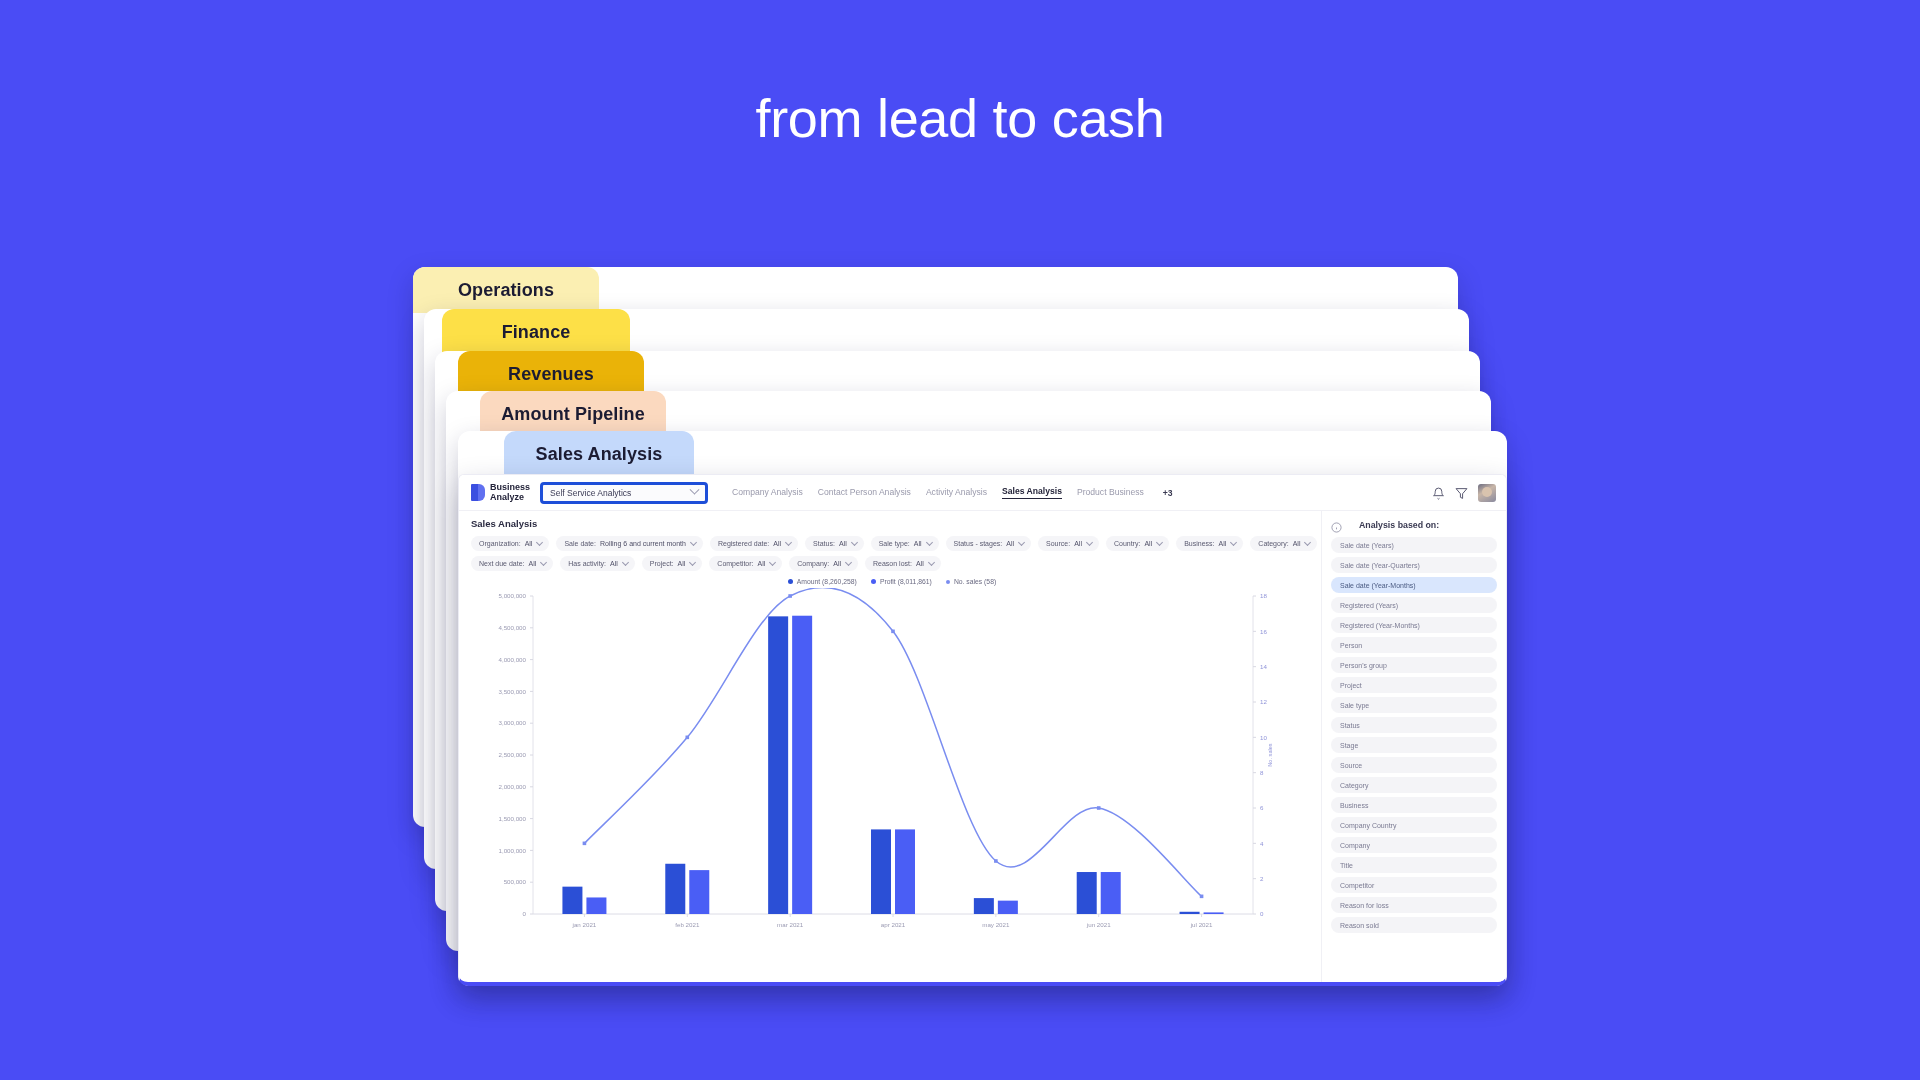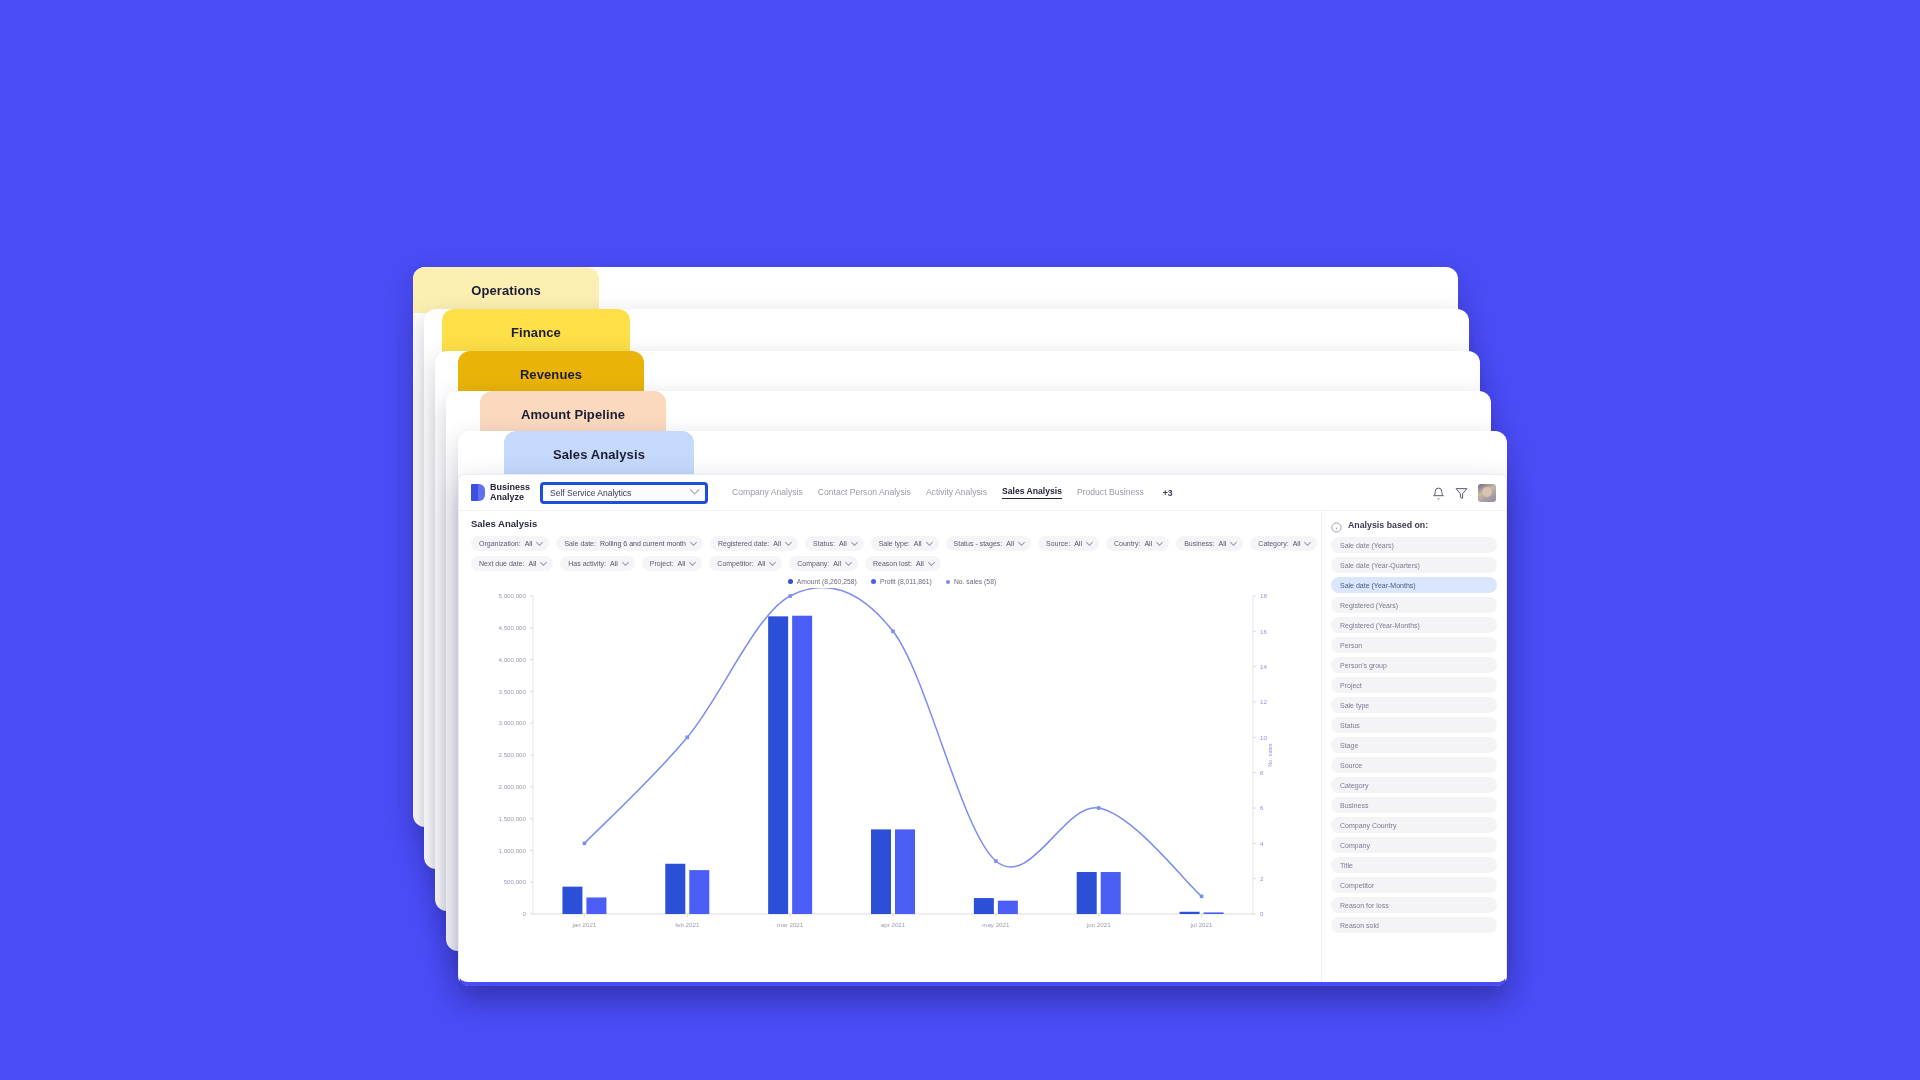--- a/index.html
+++ b/index.html
@@ -35,21 +35,21 @@
   }
   .card-tab {
     position: absolute;
     top: 0;
     left: 0;
     height: 46px;
     border-radius: 12px 12px 0 0;
     display: flex;
     align-items: center;
     justify-content: center;
-    font-size: 13px;
+    font-size: 18px;
     font-weight: 700;
     color: #1c1c33;
     letter-spacing: .1px;
   }
 
   #card-operations { left: 413px; top: 267px; width: 1045px; height: 560px; }
   #card-operations .card-tab { width: 186px; background: #fbefb2; }
 
   #card-finance    { left: 424px; top: 309px; width: 1045px; height: 560px; }
   #card-finance .card-tab { width: 188px; left: 18px; background: #fde047; }
@@ -160,37 +160,38 @@
   .legend-item { display: flex; align-items: center; gap: 4px; font-size: 6.8px; color: #6a6a82; }
   .dot { width: 5px; height: 5px; border-radius: 50%; }
 
   
   .chart-wrap { position: relative; width: 840px; height: 360px; }
   .chart-svg { display: block; }
 
   
   .side-head { display: flex; align-items: center; gap: 6px; margin-bottom: 7px; }
   .info-icon { width: 11px; height: 11px; }
-  .side-title { font-size: 8.8px; font-weight: 700; color: #3a3a52; }
+  .side-title { font-size: 8.8px; font-weight: 700; color: #3a3a52; margin-left: 11px; }
   .side-list { display: flex; flex-direction: column; gap: 4px; }
   .side-item {
     height: 16px;
     border-radius: 8px;
     background: #f4f4f7;
     display: flex; align-items: center;
     padding: 0 9px;
     font-size: 7px;
     color: #7a7a92;
   }
   .side-item.selected { background: #d9e6fd; color: #4a5a82; }
 </style>
 </head>
 <body>
 
 <div class="headline">
+  <div>from lead to cash</div>
 </div>
 
 <div class="stack">
   <div class="card" id="card-operations">
     <div class="card-tab">Operations</div>
   </div>
   <div class="card" id="card-finance">
     <div class="card-tab">Finance</div>
   </div>
   <div class="card" id="card-revenues">

